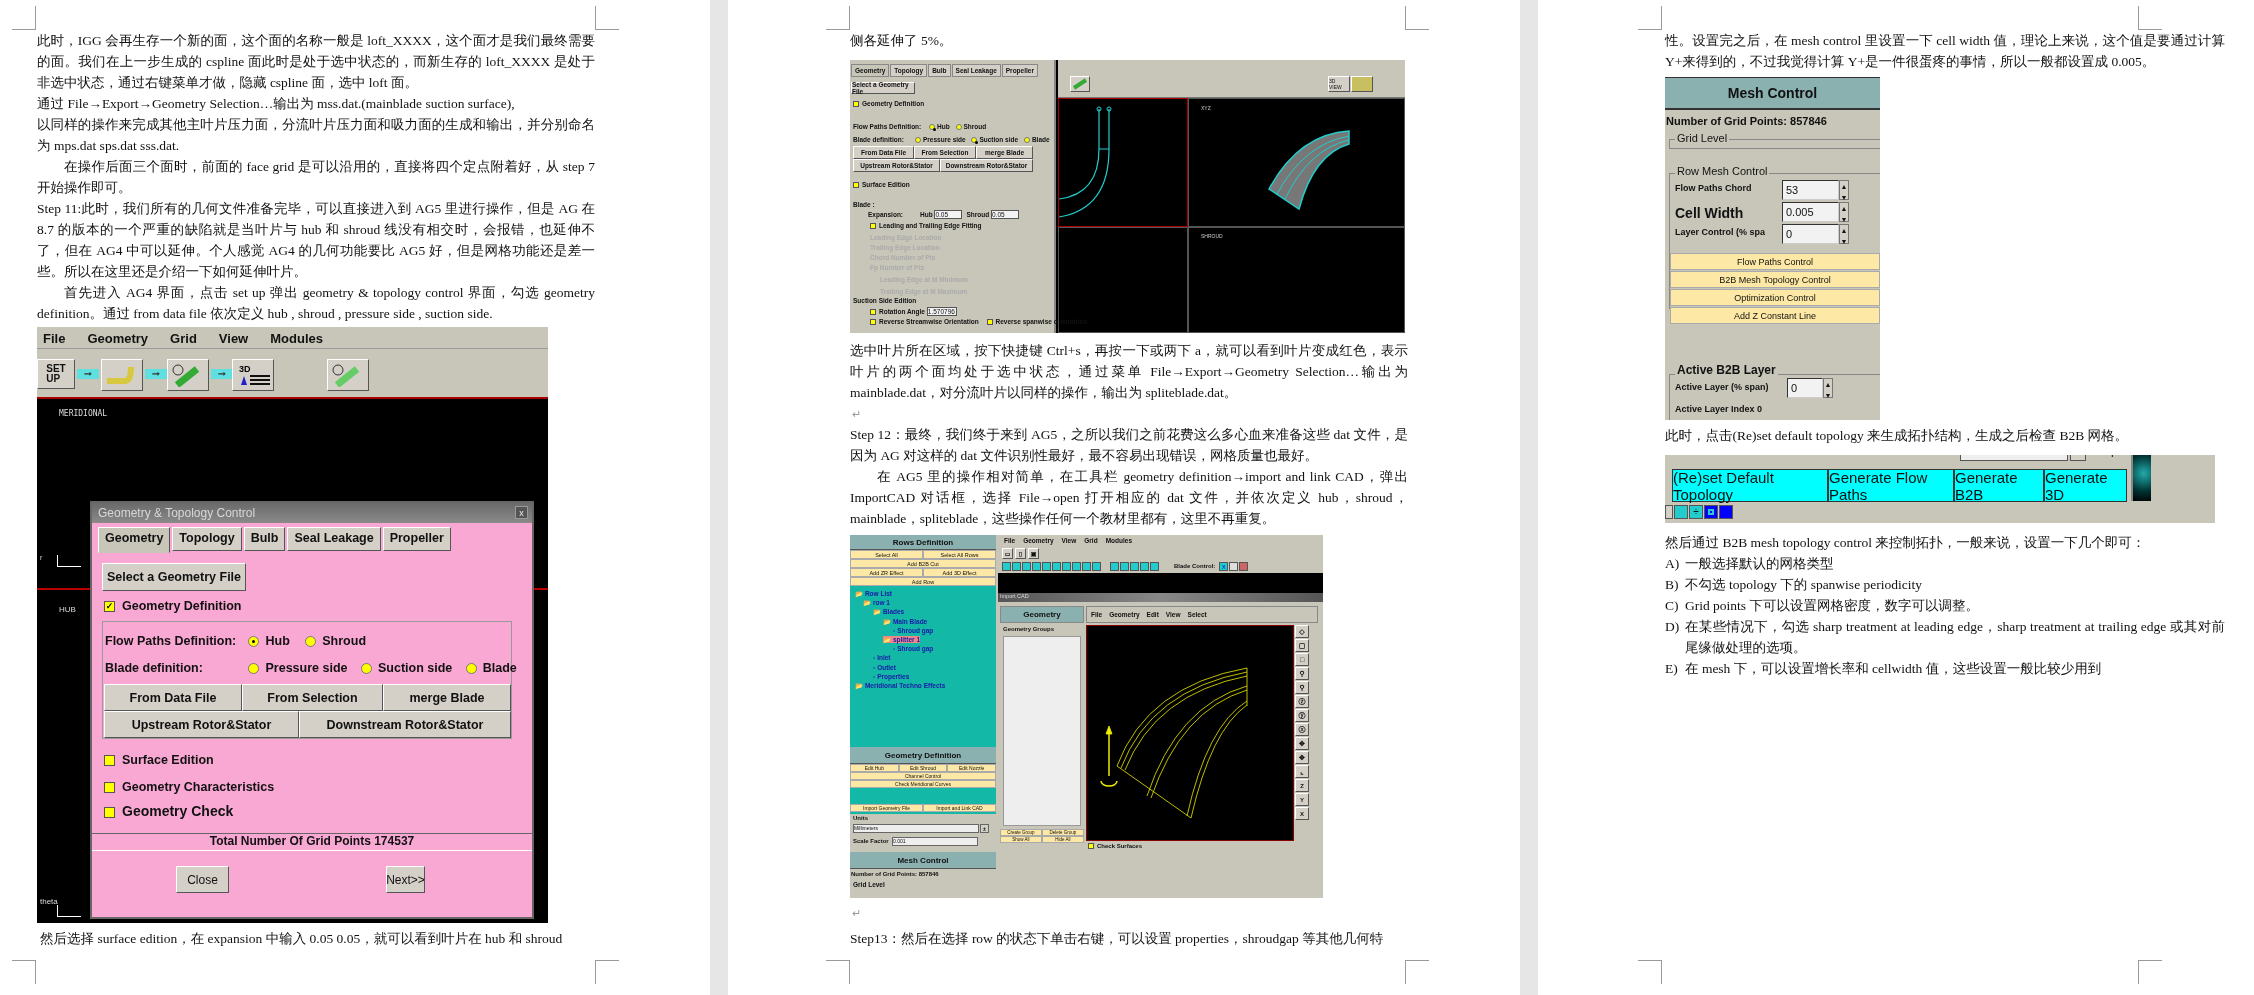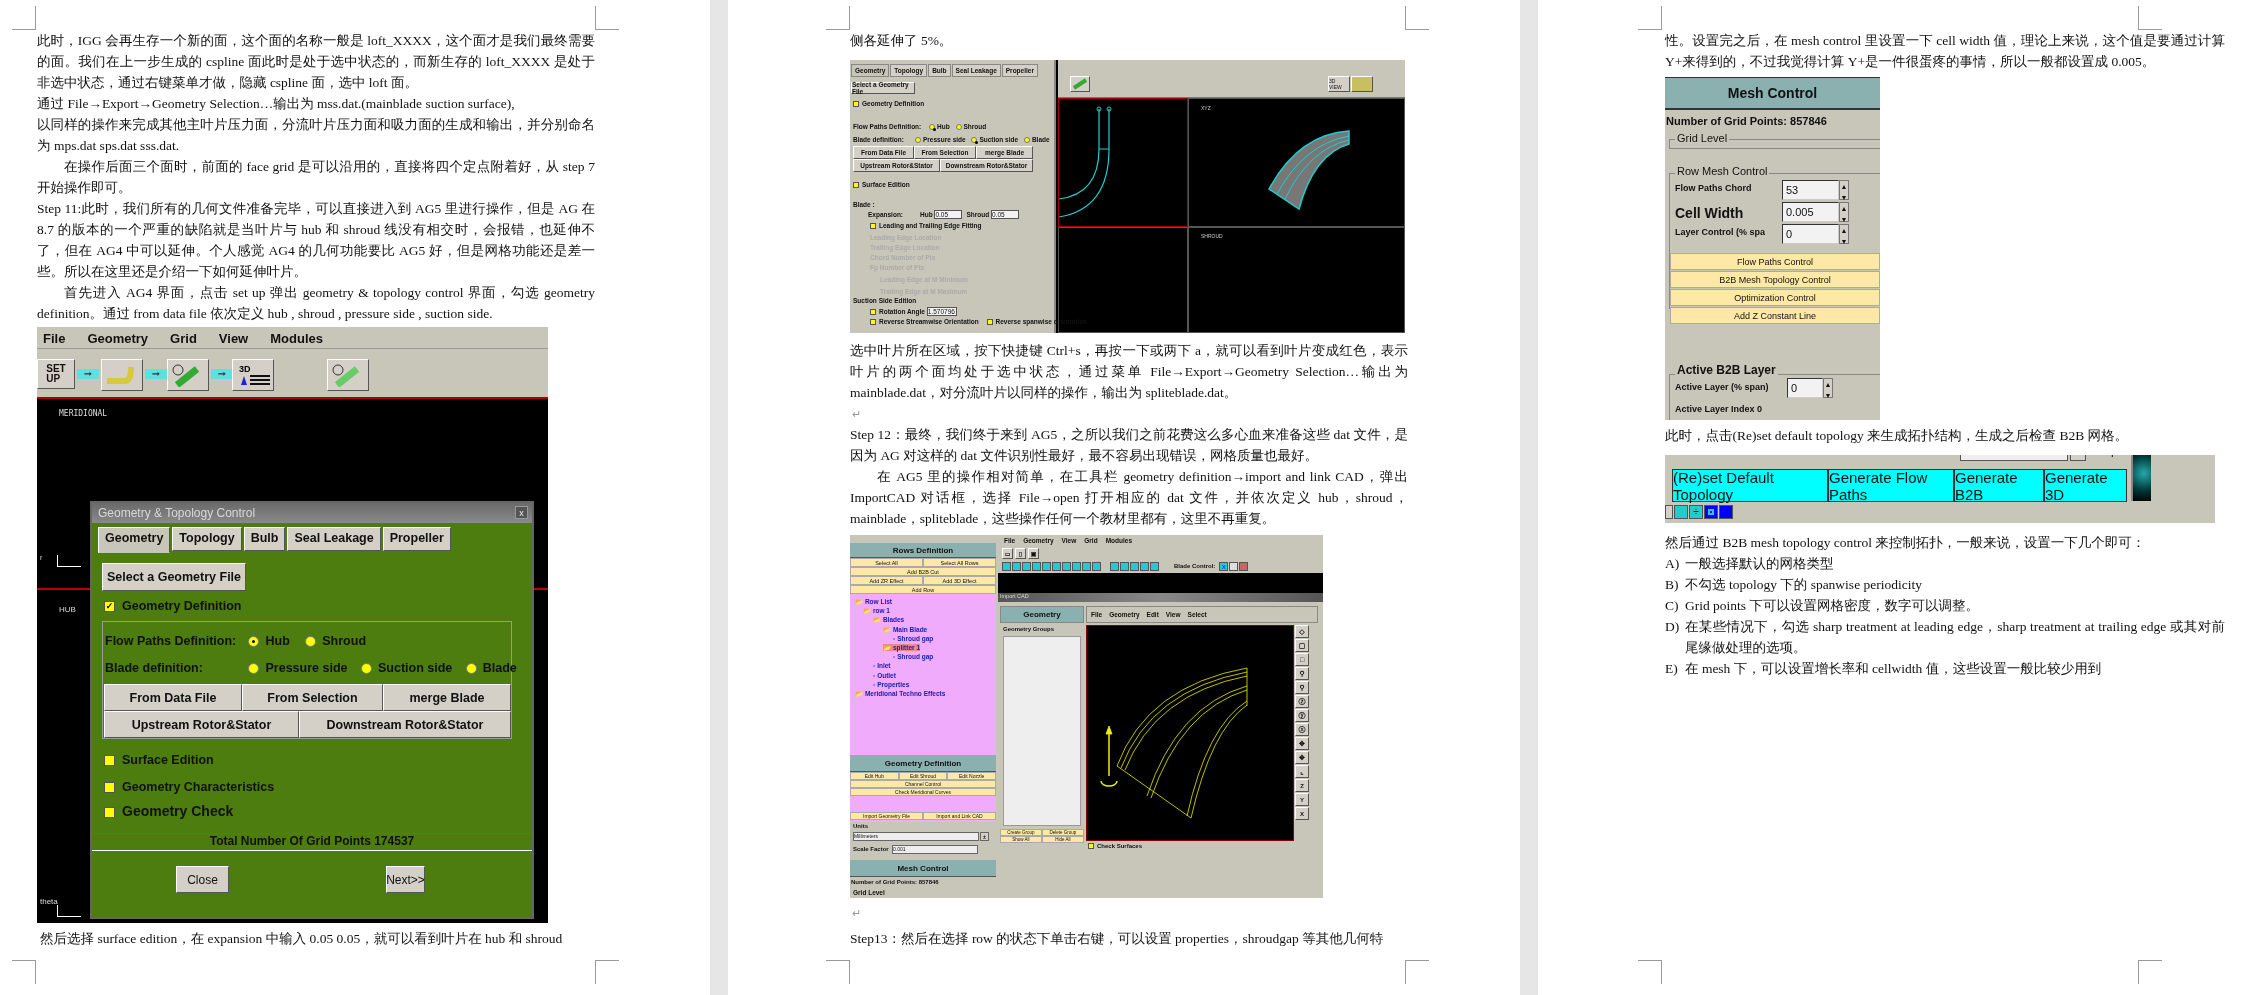--- a/index.html
+++ b/index.html
@@ -82,21 +82,21 @@
         </div>
     </div>
     <div style="position:absolute;left:22px;top:82px;color:#ddd;font-size:8px;font-family:'DejaVu Sans Mono',monospace">MERIDIONAL</div>
     <div style="position:absolute;left:3px;top:227px;color:#ddd;font-size:7px">r</div>
     <div style="position:absolute;left:20px;top:228px;width:24px;height:12px;border-left:1px solid #fff;border-bottom:1px solid #fff"></div>
     <div style="position:absolute;left:0;top:261px;width:511px;height:2px;background:#b00"></div>
     <div style="position:absolute;left:22px;top:278px;color:#ddd;font-size:8px">HUB</div>
     <div style="position:absolute;left:3px;top:570px;color:#ddd;font-size:8px">theta</div>
     <div style="position:absolute;left:20px;top:578px;width:24px;height:12px;border-left:1px solid #fff;border-bottom:1px solid #fff"></div>
 
-    <div style="position:absolute;left:53px;top:174px;width:444px;height:418px;background:#4d7c0f;border:2px solid #666">
+    <div style="position:absolute;left:53px;top:174px;width:444px;height:418px;background:#f9a8d4;border:2px solid #666">
       <div style="height:20px;background:linear-gradient(#6a6a6a,#8a8a8a);color:#d8d8d8;font-size:12px;padding:3px 6px;position:relative">
         <span>Geometry &amp; Topology Control</span>
         <span style="position:absolute;right:4px;top:3px;width:13px;height:13px;background:#555;color:#eee;font-size:9px;text-align:center;line-height:12px;border:1px solid #999">x</span>
       </div>
       <div style="position:absolute;left:6px;top:24px;display:flex;gap:2px;font-size:12.5px;font-weight:bold">
         <div style="padding:3px 6px;background:#c8c6b9;border:1px solid;border-color:#fff #555 transparent #fff;height:26px">Geometry</div>
         <div style="padding:3px 6px;background:#d4d0c8;border:1px solid;border-color:#fff #555 #555 #fff;height:24px">Topology</div>
         <div style="padding:3px 6px;background:#d4d0c8;border:1px solid;border-color:#fff #555 #555 #fff;height:24px">Bulb</div>
         <div style="padding:3px 6px;background:#d4d0c8;border:1px solid;border-color:#fff #555 #555 #fff;height:24px">Seal Leakage</div>
         <div style="padding:3px 6px;background:#d4d0c8;border:1px solid;border-color:#fff #555 #555 #fff;height:24px">Propeller</div>
@@ -206,21 +206,21 @@
   </div>
 
   <div class="para" style="left:122px;top:340px;width:558px">
     <p>选中叶片所在区域，按下快捷键 Ctrl+s，再按一下或两下 a，就可以看到叶片变成红色，表示叶片的两个面均处于选中状态，通过菜单 File→Export→Geometry Selection…输出为 mainblade.dat，对分流叶片以同样的操作，输出为 spliteblade.dat。</p>
     <p style="height:21px"><span class="ret">↵</span></p>
     <p>Step 12：最终，我们终于来到 AG5，之所以我们之前花费这么多心血来准备这些 dat 文件，是因为 AG 对这样的 dat 文件识别性最好，最不容易出现错误，网格质量也最好。</p>
     <p class="indent">在 AG5 里的操作相对简单，在工具栏 geometry definition→import and link CAD，弹出 ImportCAD 对话框，选择 File→open 打开相应的 dat 文件，并依次定义 hub，shroud，mainblade，spliteblade，这些操作任何一个教材里都有，这里不再重复。</p>
   </div>
 
   <div class="shot" style="left:122px;top:535px;width:473px;height:363px;background:#c8c6b9;font-size:6px">
-    <div style="position:absolute;left:0;top:8px;width:146px;height:294px;background:#f0abfc">
+    <div style="position:absolute;left:0;top:0;width:146px;height:294px;background:#14b8a6">
       <div class="teal-head" style="height:15px;font-size:8px;border-bottom:1px solid #555">Rows Definition</div>
       <div style="display:grid;grid-template-columns:1fr 1fr;font-size:5.5px">
         <div class="yellow-btn" style="height:9px">Select All</div>
         <div class="yellow-btn" style="height:9px">Select All Rows</div>
         <div class="yellow-btn" style="height:9px;grid-column:1/3">Add B2B Cut</div>
         <div class="yellow-btn" style="height:9px">Add ZR Effect</div>
         <div class="yellow-btn" style="height:9px">Add 3D Effect</div>
         <div class="yellow-btn" style="height:9px;grid-column:1/3">Add Row</div>
       </div>
       <div style="padding:3px 5px;color:#1a1aaa;font-weight:bold;font-size:6.5px;line-height:9.2px">

